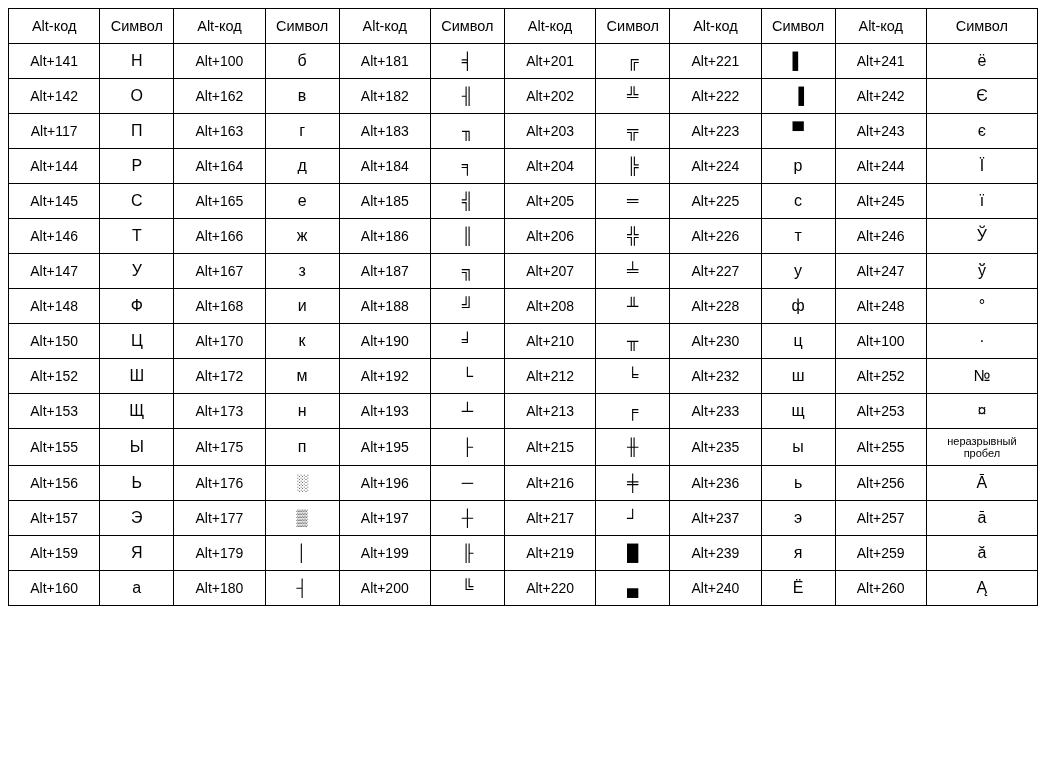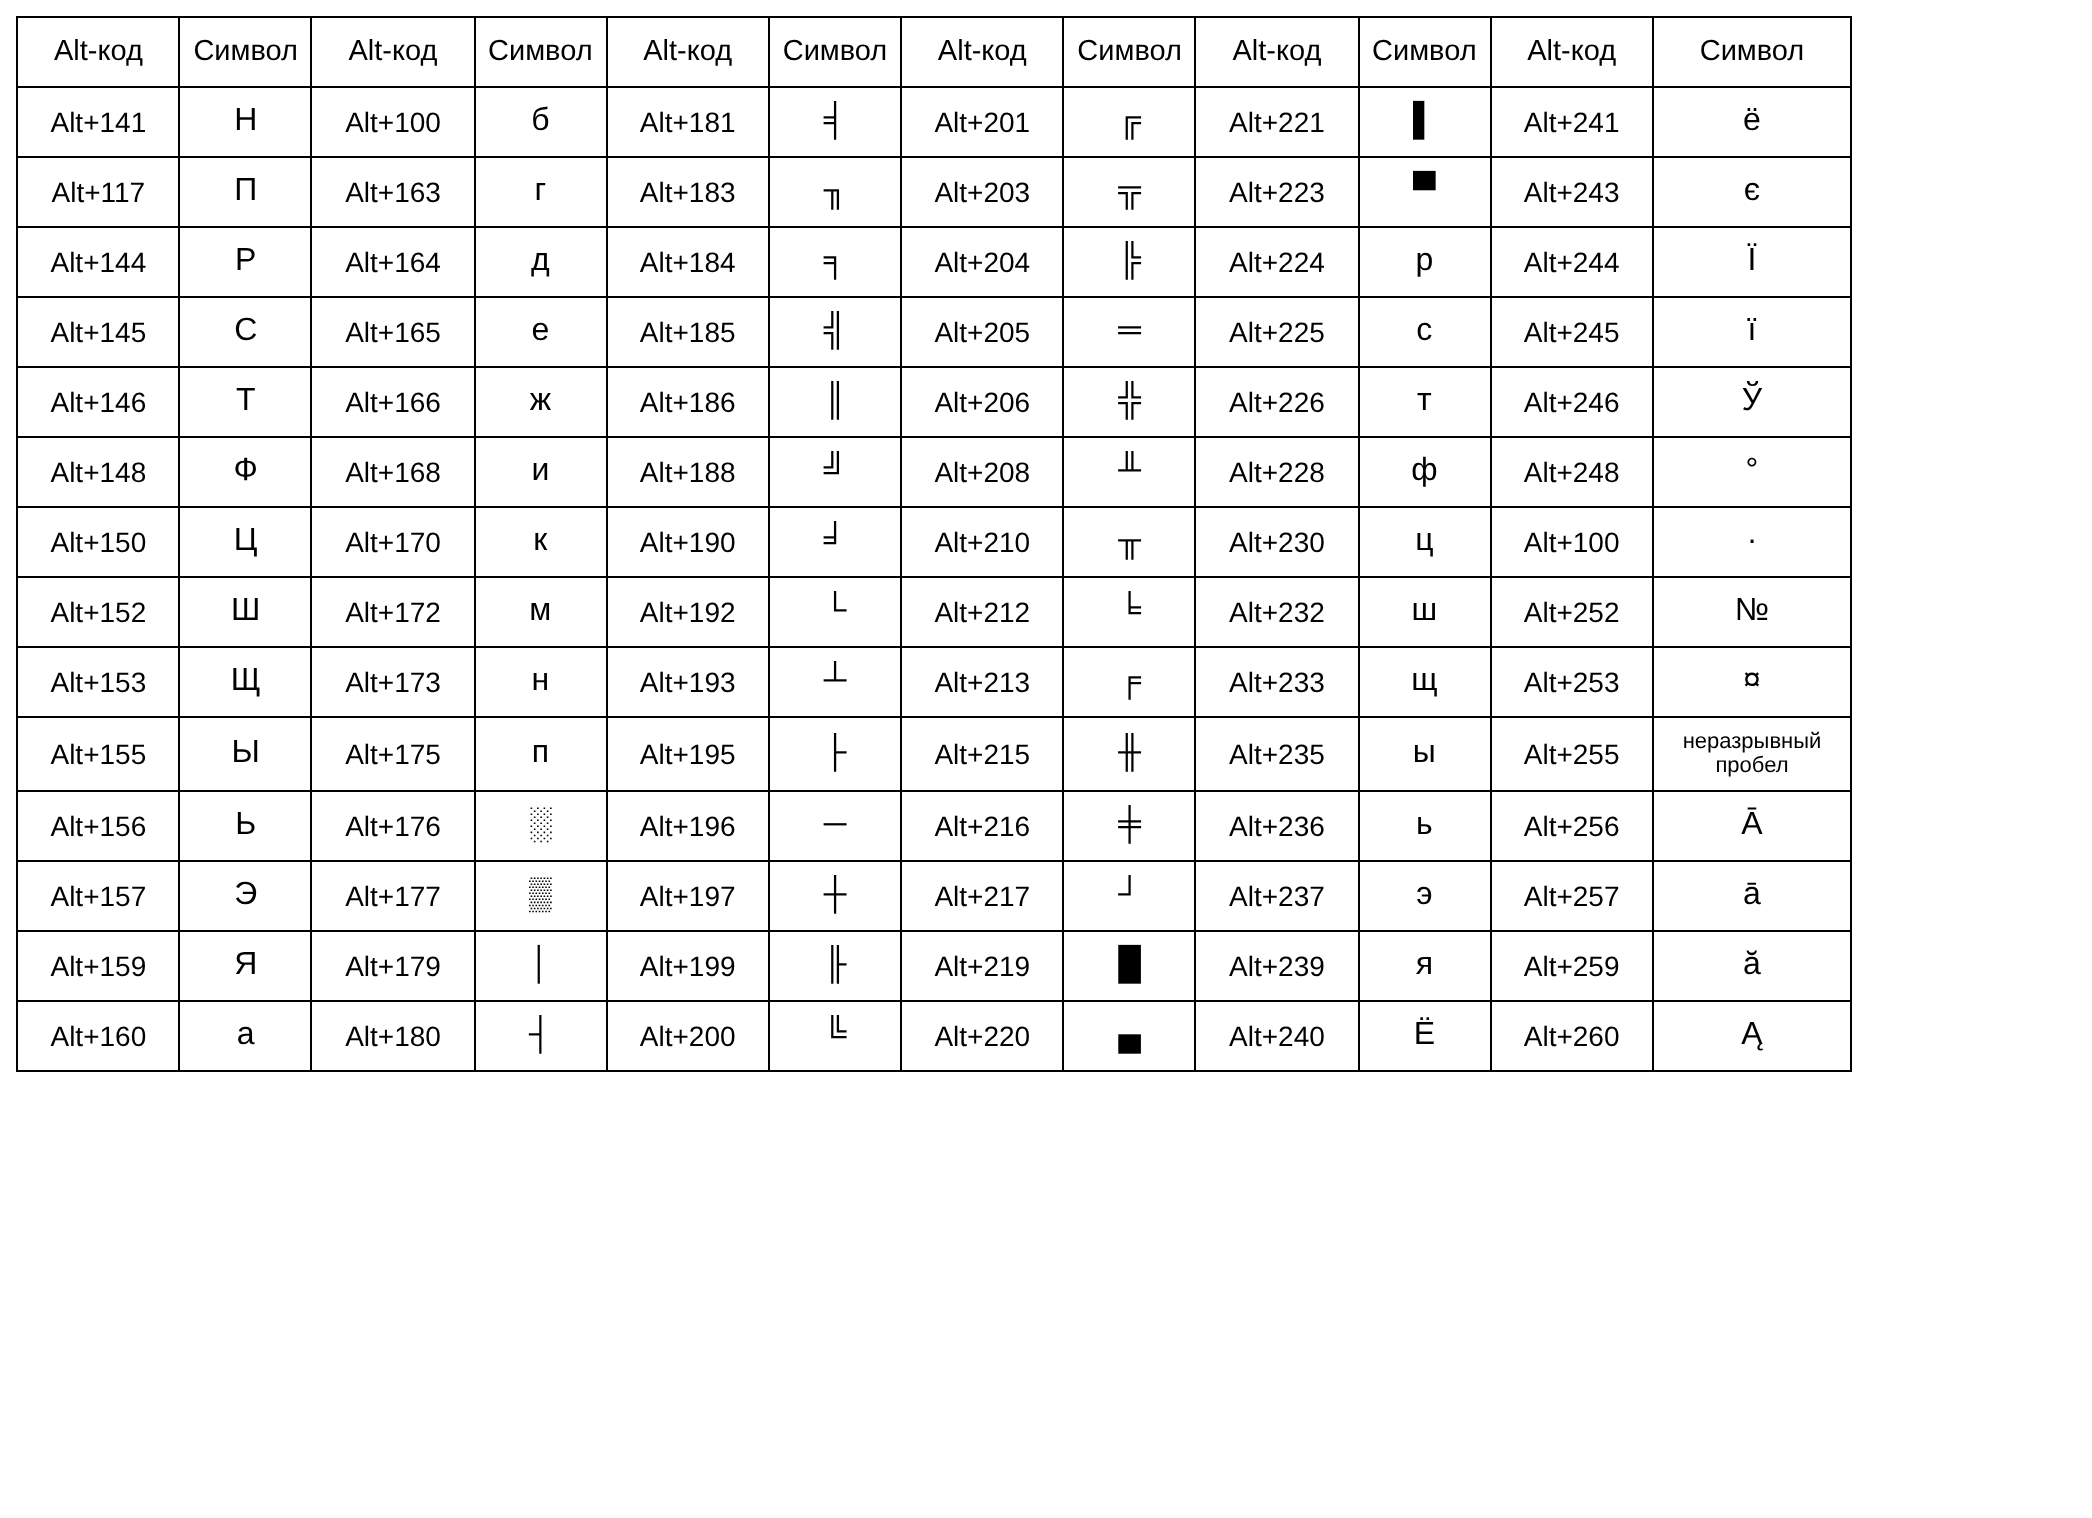--- a/index.html
+++ b/index.html
@@ -5,21 +5,21 @@
   body {
     margin: 0;
     padding: 8px;
     font-family: Verdana, Geneva, sans-serif;
     font-size: 14px;
     background: #fff;
     color: #000;
   }
   table {
     border-collapse: collapse;
-    width: 918px;
+    width: 1030px;
     table-layout: fixed;
   }
   th, td {
     border: 1px solid #000;
     text-align: center;
     vertical-align: middle;
     padding: 6px 2px;
     height: 22px;
   }
   th {
@@ -84,20 +84,34 @@
         <td class="code">Alt+181</td>
         <td class="sym">╡</td>
         <td class="code">Alt+201</td>
         <td class="sym">╔</td>
         <td class="code">Alt+221</td>
         <td class="sym">▌</td>
         <td class="code">Alt+241</td>
         <td class="sym">ё</td>
       </tr>
       <tr>
+        <td class="code">Alt+142</td>
+        <td class="sym">О</td>
+        <td class="code">Alt+162</td>
+        <td class="sym">в</td>
+        <td class="code">Alt+182</td>
+        <td class="sym">╢</td>
+        <td class="code">Alt+202</td>
+        <td class="sym">╩</td>
+        <td class="code">Alt+222</td>
+        <td class="sym">▐</td>
+        <td class="code">Alt+242</td>
+        <td class="sym">Є</td>
+      </tr>
+      <tr>
         <td class="code">Alt+117</td>
         <td class="sym">П</td>
         <td class="code">Alt+163</td>
         <td class="sym">г</td>
         <td class="code">Alt+183</td>
         <td class="sym">╖</td>
         <td class="code">Alt+203</td>
         <td class="sym">╦</td>
         <td class="code">Alt+223</td>
         <td class="sym">▀</td>
@@ -140,20 +154,34 @@
         <td class="code">Alt+186</td>
         <td class="sym">║</td>
         <td class="code">Alt+206</td>
         <td class="sym">╬</td>
         <td class="code">Alt+226</td>
         <td class="sym">т</td>
         <td class="code">Alt+246</td>
         <td class="sym">Ў</td>
       </tr>
       <tr>
+        <td class="code">Alt+147</td>
+        <td class="sym">У</td>
+        <td class="code">Alt+167</td>
+        <td class="sym">з</td>
+        <td class="code">Alt+187</td>
+        <td class="sym">╗</td>
+        <td class="code">Alt+207</td>
+        <td class="sym">╧</td>
+        <td class="code">Alt+227</td>
+        <td class="sym">у</td>
+        <td class="code">Alt+247</td>
+        <td class="sym">ў</td>
+      </tr>
+      <tr>
         <td class="code">Alt+148</td>
         <td class="sym">Ф</td>
         <td class="code">Alt+168</td>
         <td class="sym">и</td>
         <td class="code">Alt+188</td>
         <td class="sym">╝</td>
         <td class="code">Alt+208</td>
         <td class="sym">╨</td>
         <td class="code">Alt+228</td>
         <td class="sym">ф</td>

